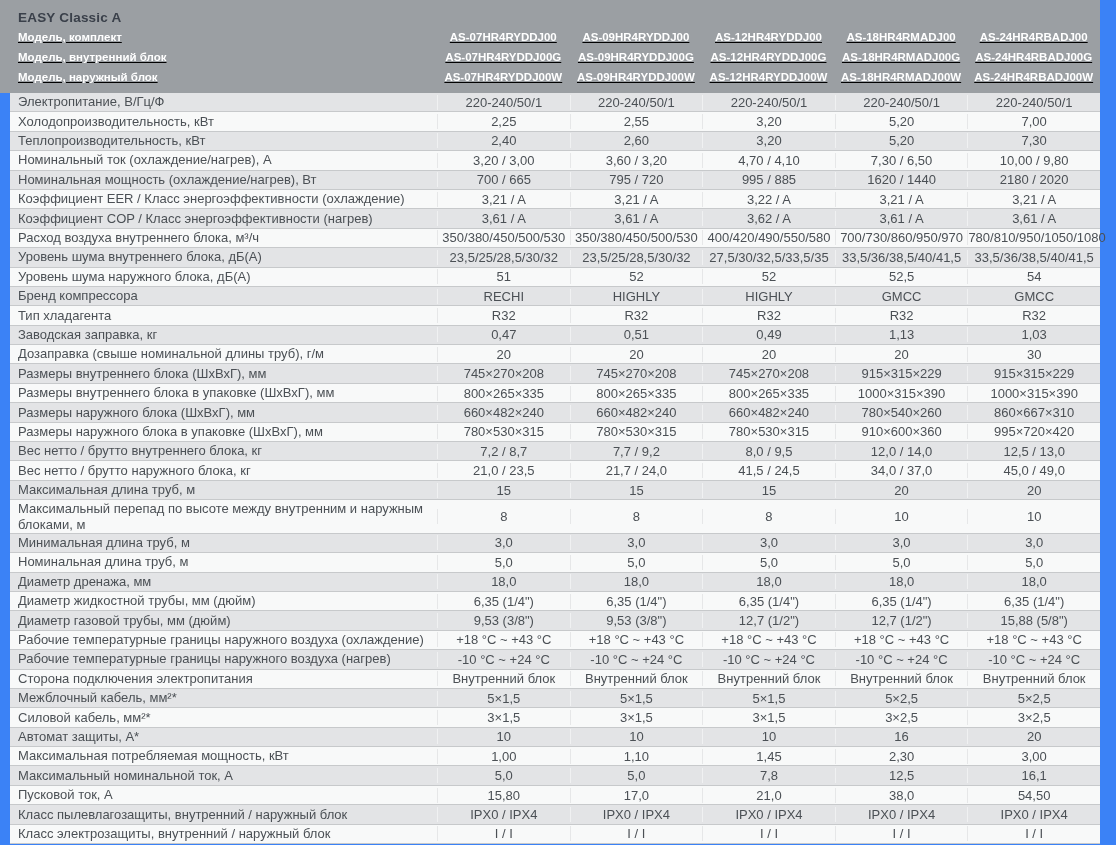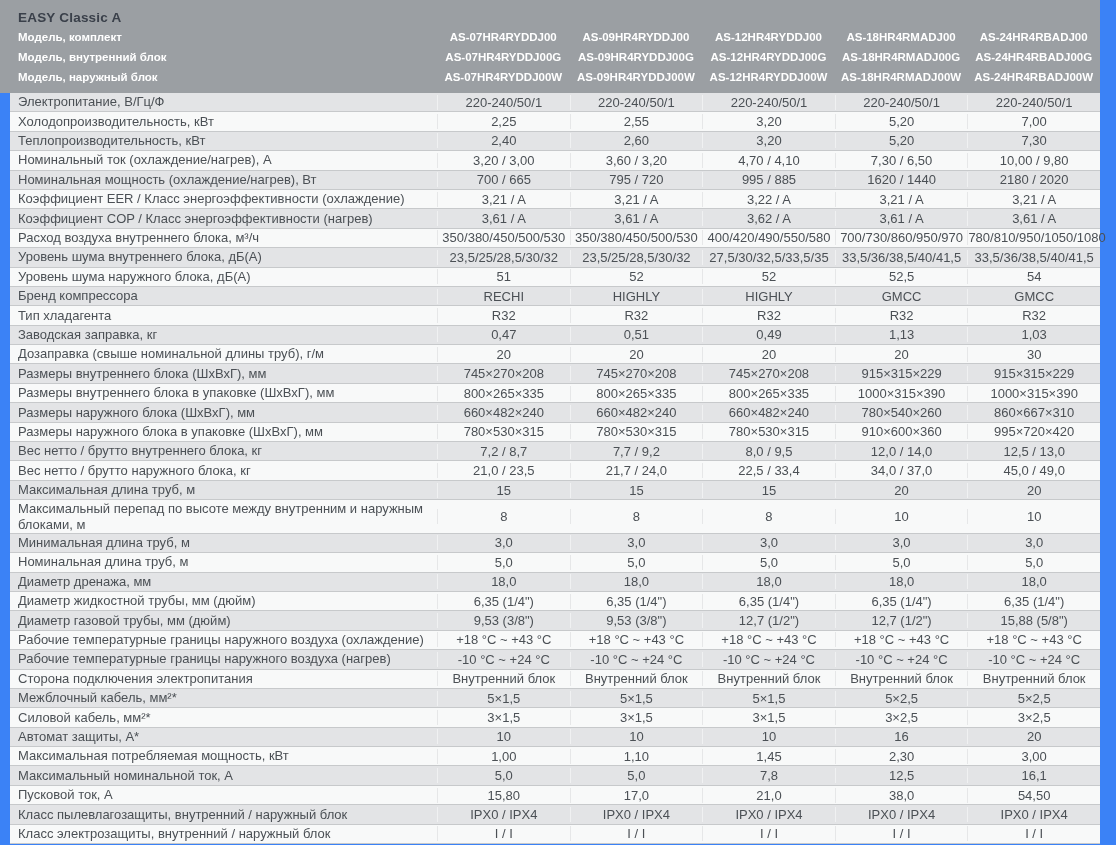--- a/index.html
+++ b/index.html
@@ -3,21 +3,21 @@
 <meta charset="utf-8">
 <style>
   * { margin:0; padding:0; box-sizing:border-box; }
   html,body { background:#ffffff; }
   body { font-family:"Liberation Sans", sans-serif; }
   .page { position:relative; width:1116px; height:845px; background:#3b82f6; overflow:hidden; }
 
   
   .hdr { width:1100px; height:93px; background:#9B9FA3; }
   .hdr-title { padding:10px 0 2px 18px; font-size:13.5px; font-weight:700; color:#3A404A; letter-spacing:.2px; }
-  .mrow { display:flex; height:20px; align-items:center; }
+  .mrow { display:flex; height:20px; align-items:center;text-decoration:underline; }
   .mlabel { width:437px; padding-left:18px; font-size:11.5px; font-weight:700; color:#ffffff; }
   .mval { width:132.6px; text-align:center; font-size:11.5px; font-weight:700; color:#ffffff; white-space:nowrap; }
 
   
   .tbody { margin-left:10px; width:1090px; }
   .row { display:flex; height:19.4px; align-items:center; border-bottom:1px solid #C7C9CB; font-size:13px; color:#4B5055; }
   .row.tall { height:33.6px; }
   .row:nth-child(odd)  { background:#E3E4E6; }
   .row:nth-child(even) { background:#F8F9F9; }
   .lab { width:427px; padding-left:8px; line-height:1.22; }
@@ -209,21 +209,21 @@
         <div class="val">7,2 / 8,7</div>
         <div class="val">7,7 / 9,2</div>
         <div class="val">8,0 / 9,5</div>
         <div class="val">12,0 / 14,0</div>
         <div class="val">12,5 / 13,0</div>
       </div>
       <div class="row">
         <div class="lab">Вес нетто / брутто наружного блока, кг</div>
         <div class="val">21,0 / 23,5</div>
         <div class="val">21,7 / 24,0</div>
-        <div class="val">22,5 / 33,4</div>
+        <div class="val">41,5 / 24,5</div>
         <div class="val">34,0 / 37,0</div>
         <div class="val">45,0 / 49,0</div>
       </div>
       <div class="row">
         <div class="lab">Максимальная длина труб, м</div>
         <div class="val">15</div>
         <div class="val">15</div>
         <div class="val">15</div>
         <div class="val">20</div>
         <div class="val">20</div>

